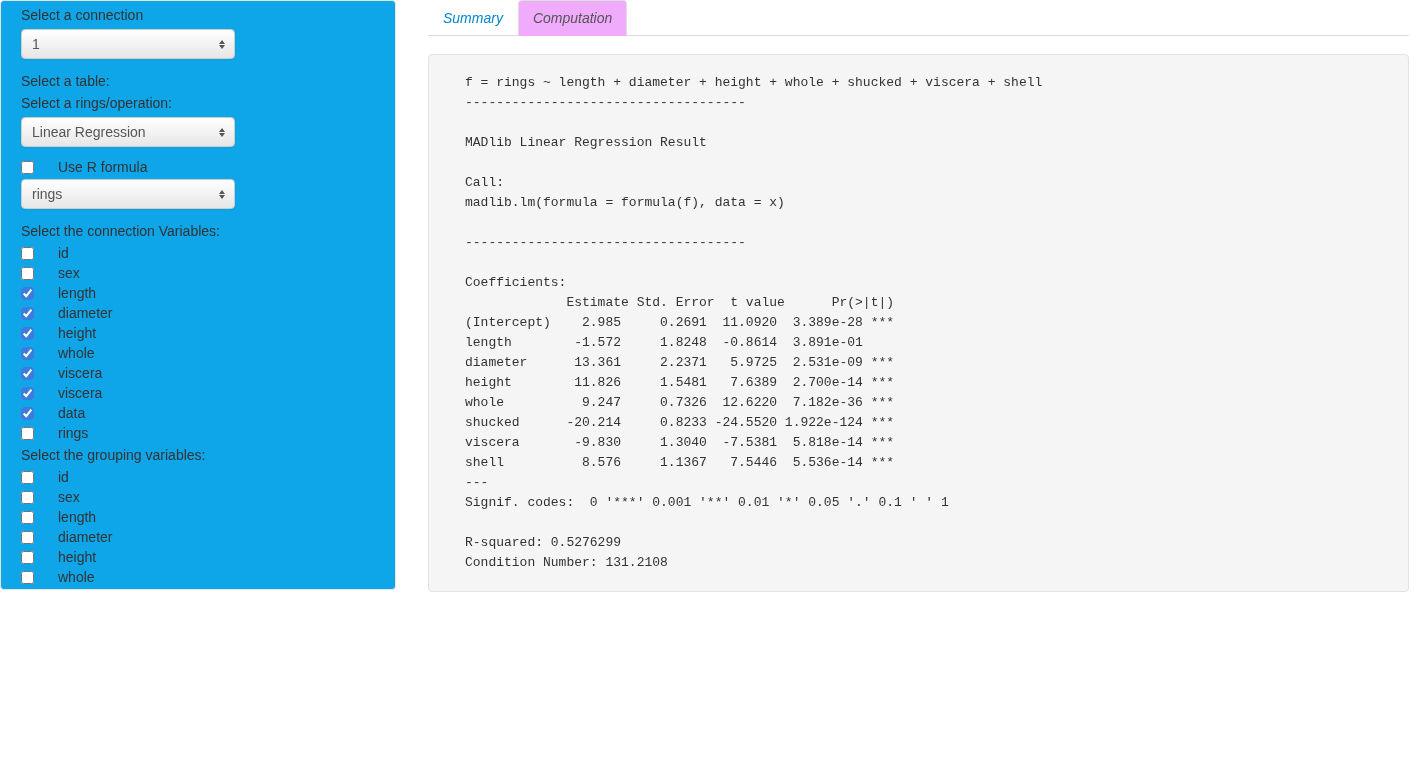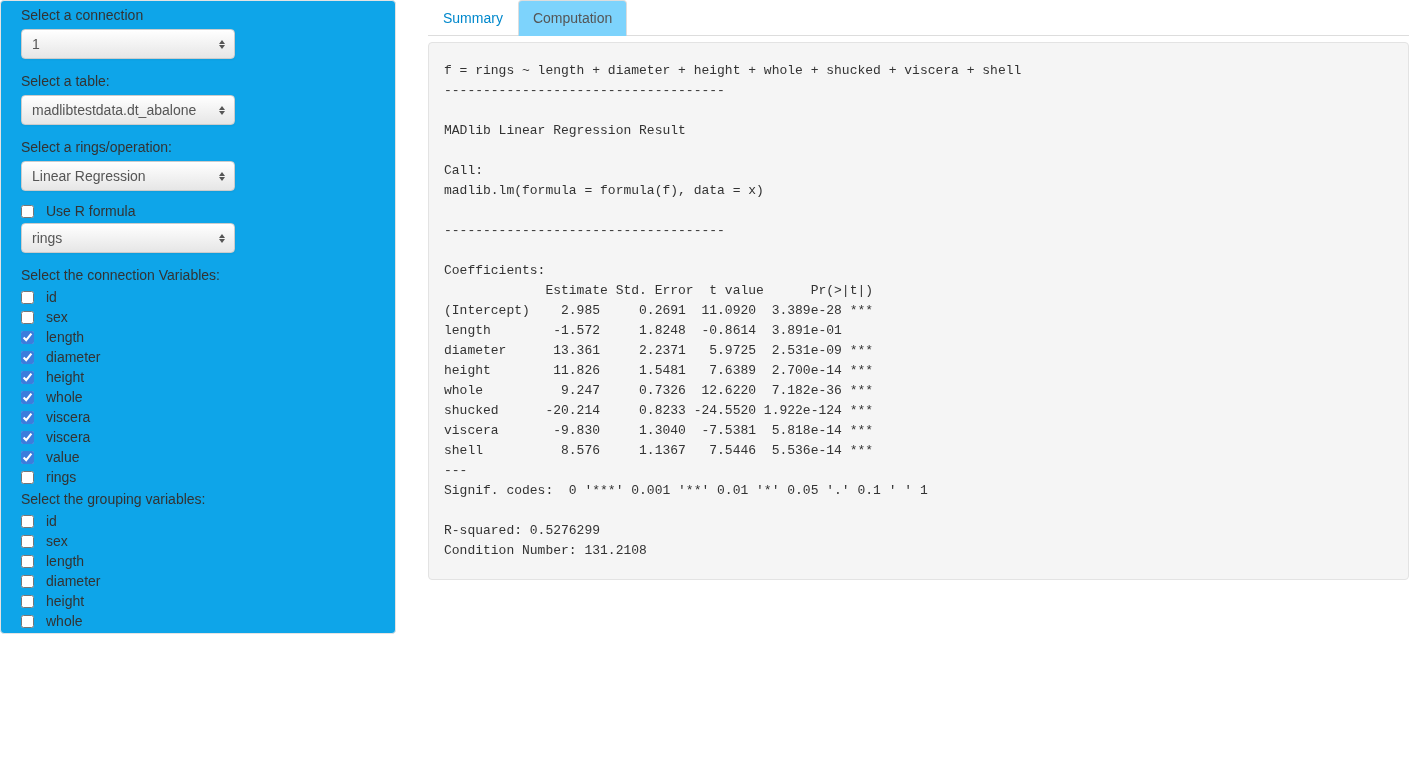--- a/index.html
+++ b/index.html
@@ -63,64 +63,65 @@
   .arrow-up, .arrow-down {
     width: 0; height: 0;
     border-left: 3px solid transparent;
     border-right: 3px solid transparent;
   }
   .arrow-up { border-bottom: 4px solid #555; }
   .arrow-down { border-top: 4px solid #555; }
   .checkbox-row {
     display: flex;
     align-items: center;
-    gap: 12px;
+    gap: 24px;
     margin: 4px 0;
   }
   .checkbox-row input[type="checkbox"] {
     width: 13px;
     height: 13px;
     accent-color: #3b7ddd;
   }
   .checkbox-row label {
     color: #333;
     cursor: default;
   }
   
   .main {
     flex: 1;
     padding: 0 10px 0 32px;
   }
   .tabs {
     display: flex;
     border-bottom: 1px solid #ddd;
-    margin-bottom: 6px;
+    margin-bottom: 18px;
+    font-style: italic;
   }
   .tab {
     padding: 9px 14px;
     font-size: 14px;
     cursor: pointer;
     border: 1px solid transparent;
     border-radius: 4px 4px 0 0;
     margin-bottom: -1px;
     background: transparent;
   }
   .tab.inactive {
     color: #0088cc;
   }
   .tab.active {
     color: #555;
-    background: #7dd3fc;
+    background: #f0abfc;
     border-color: #ddd #ddd transparent #ddd;
   }
   .output-panel {
     border: 1px solid #e3e3e3;
     border-radius: 4px;
     background: #f5f5f5;
-    padding: 18px 15px;
+    padding: 18px 36px;
   }
   .output-panel pre {
     font-family: Menlo, Monaco, Consolas, "Courier New", monospace;
     font-size: 13px;
     line-height: 20px;
     color: #333;
     white-space: pre;
   }
 </style>
 </head>
@@ -135,29 +136,20 @@
       <select class="form-select">
         <option>1</option>
       </select>
       <span class="select-arrows">
           <span class="arrow-up"></span>
           <span class="arrow-down"></span>
         </span>
     </div>
 
     <label class="form-label">Select a table:</label>
-    <div class="select-wrap">
-      <select class="form-select">
-        <option>madlibtestdata.dt_abalone</option>
-      </select>
-      <span class="select-arrows">
-          <span class="arrow-up"></span>
-          <span class="arrow-down"></span>
-        </span>
-    </div>
 
     <label class="form-label">Select a rings/operation:</label>
     <div class="select-wrap">
       <select class="form-select">
         <option>Linear Regression</option>
       </select>
       <span class="select-arrows">
           <span class="arrow-up"></span>
           <span class="arrow-down"></span>
         </span>
@@ -207,21 +199,21 @@
         <div class="checkbox-row">
           <input type="checkbox" checked="" style="">
           <label>viscera</label>
         </div>
         <div class="checkbox-row">
           <input type="checkbox" checked="" style="">
           <label>viscera</label>
         </div>
         <div class="checkbox-row">
           <input type="checkbox" checked="" style="">
-          <label>value</label>
+          <label>data</label>
         </div>
         <div class="checkbox-row">
           <input type="checkbox" style="">
           <label>rings</label>
         </div>
       </div>
 
     <label class="form-label">Select the grouping variables:</label>
     <div>
         <div class="checkbox-row">

